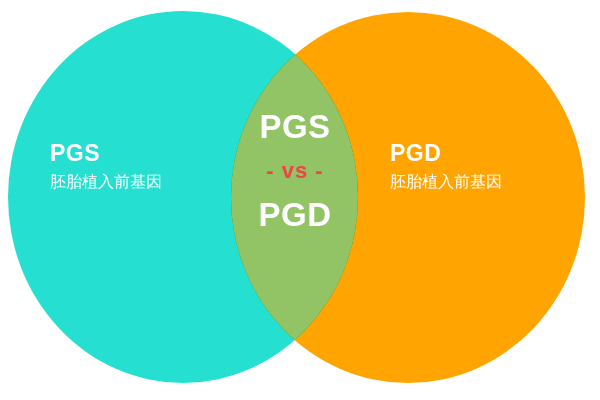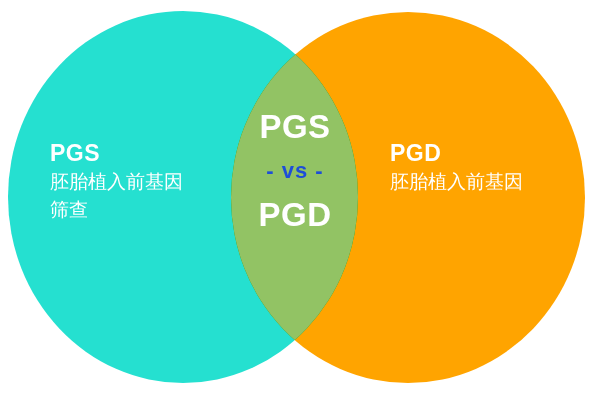--- a/index.html
+++ b/index.html
@@ -73,21 +73,21 @@
     width: 180px;
   }
   .acronym {
     font-size: 23px;
     font-weight: bold;
     color: #ffffff;
     line-height: 30px;
     letter-spacing: 0.5px;
   }
   .subtitle {
-    font-size: 19px;
+    font-size: 16px;
     color: #ffffff;
     line-height: 28px;
     font-weight: normal;
   }
   .subtitle-line {
     display: block;
     white-space: nowrap;
   }
   .center-block {
     position: absolute;
@@ -121,30 +121,29 @@
   <div class="circle circle-right" style="background: rgb(255, 164, 0);"></div>
 
   <div class="overlap-layer">
     <div class="overlap-lens" style="background: rgb(146, 195, 100);"></div>
   </div>
 
   <div class="label-block label-left">
     <div class="acronym" style="color: rgb(255, 255, 255);">PGS</div>
     <div class="subtitle" style="color: rgb(255, 255, 255);">
       <span class="subtitle-line">胚胎植入前基因</span>
-      <span class="subtitle-line">筛查</span>
     </div>
   </div>
 
   <div class="label-block label-right">
     <div class="acronym" style="color: rgb(255, 255, 255);">PGD</div>
     <div class="subtitle" style="color: rgb(255, 255, 255);">
       <span class="subtitle-line">胚胎植入前基因</span>
     </div>
   </div>
 
   <div class="center-block">
     <span class="center-line center-top" style="color: rgb(255, 255, 255);">PGS</span>
-    <span class="center-line center-mid" style="color: #1d4ed8;">- vs -</span>
+    <span class="center-line center-mid" style="color: #ef4444;">- vs -</span>
     <span class="center-line center-bottom" style="color: rgb(255, 255, 255);">PGD</span>
   </div>
 
 </div>
 
 </body></html>

